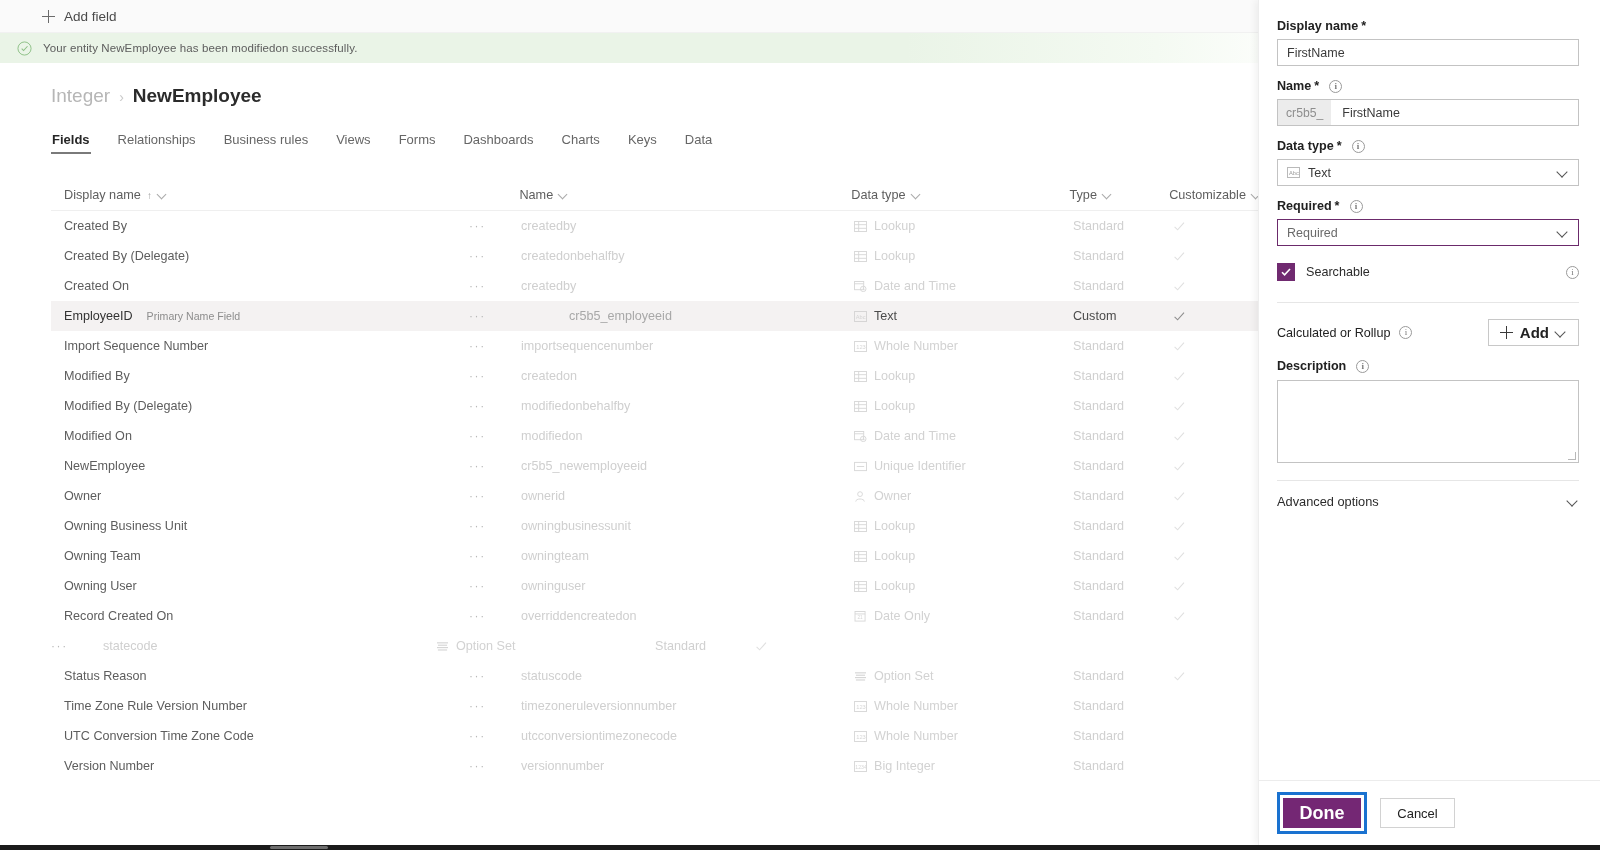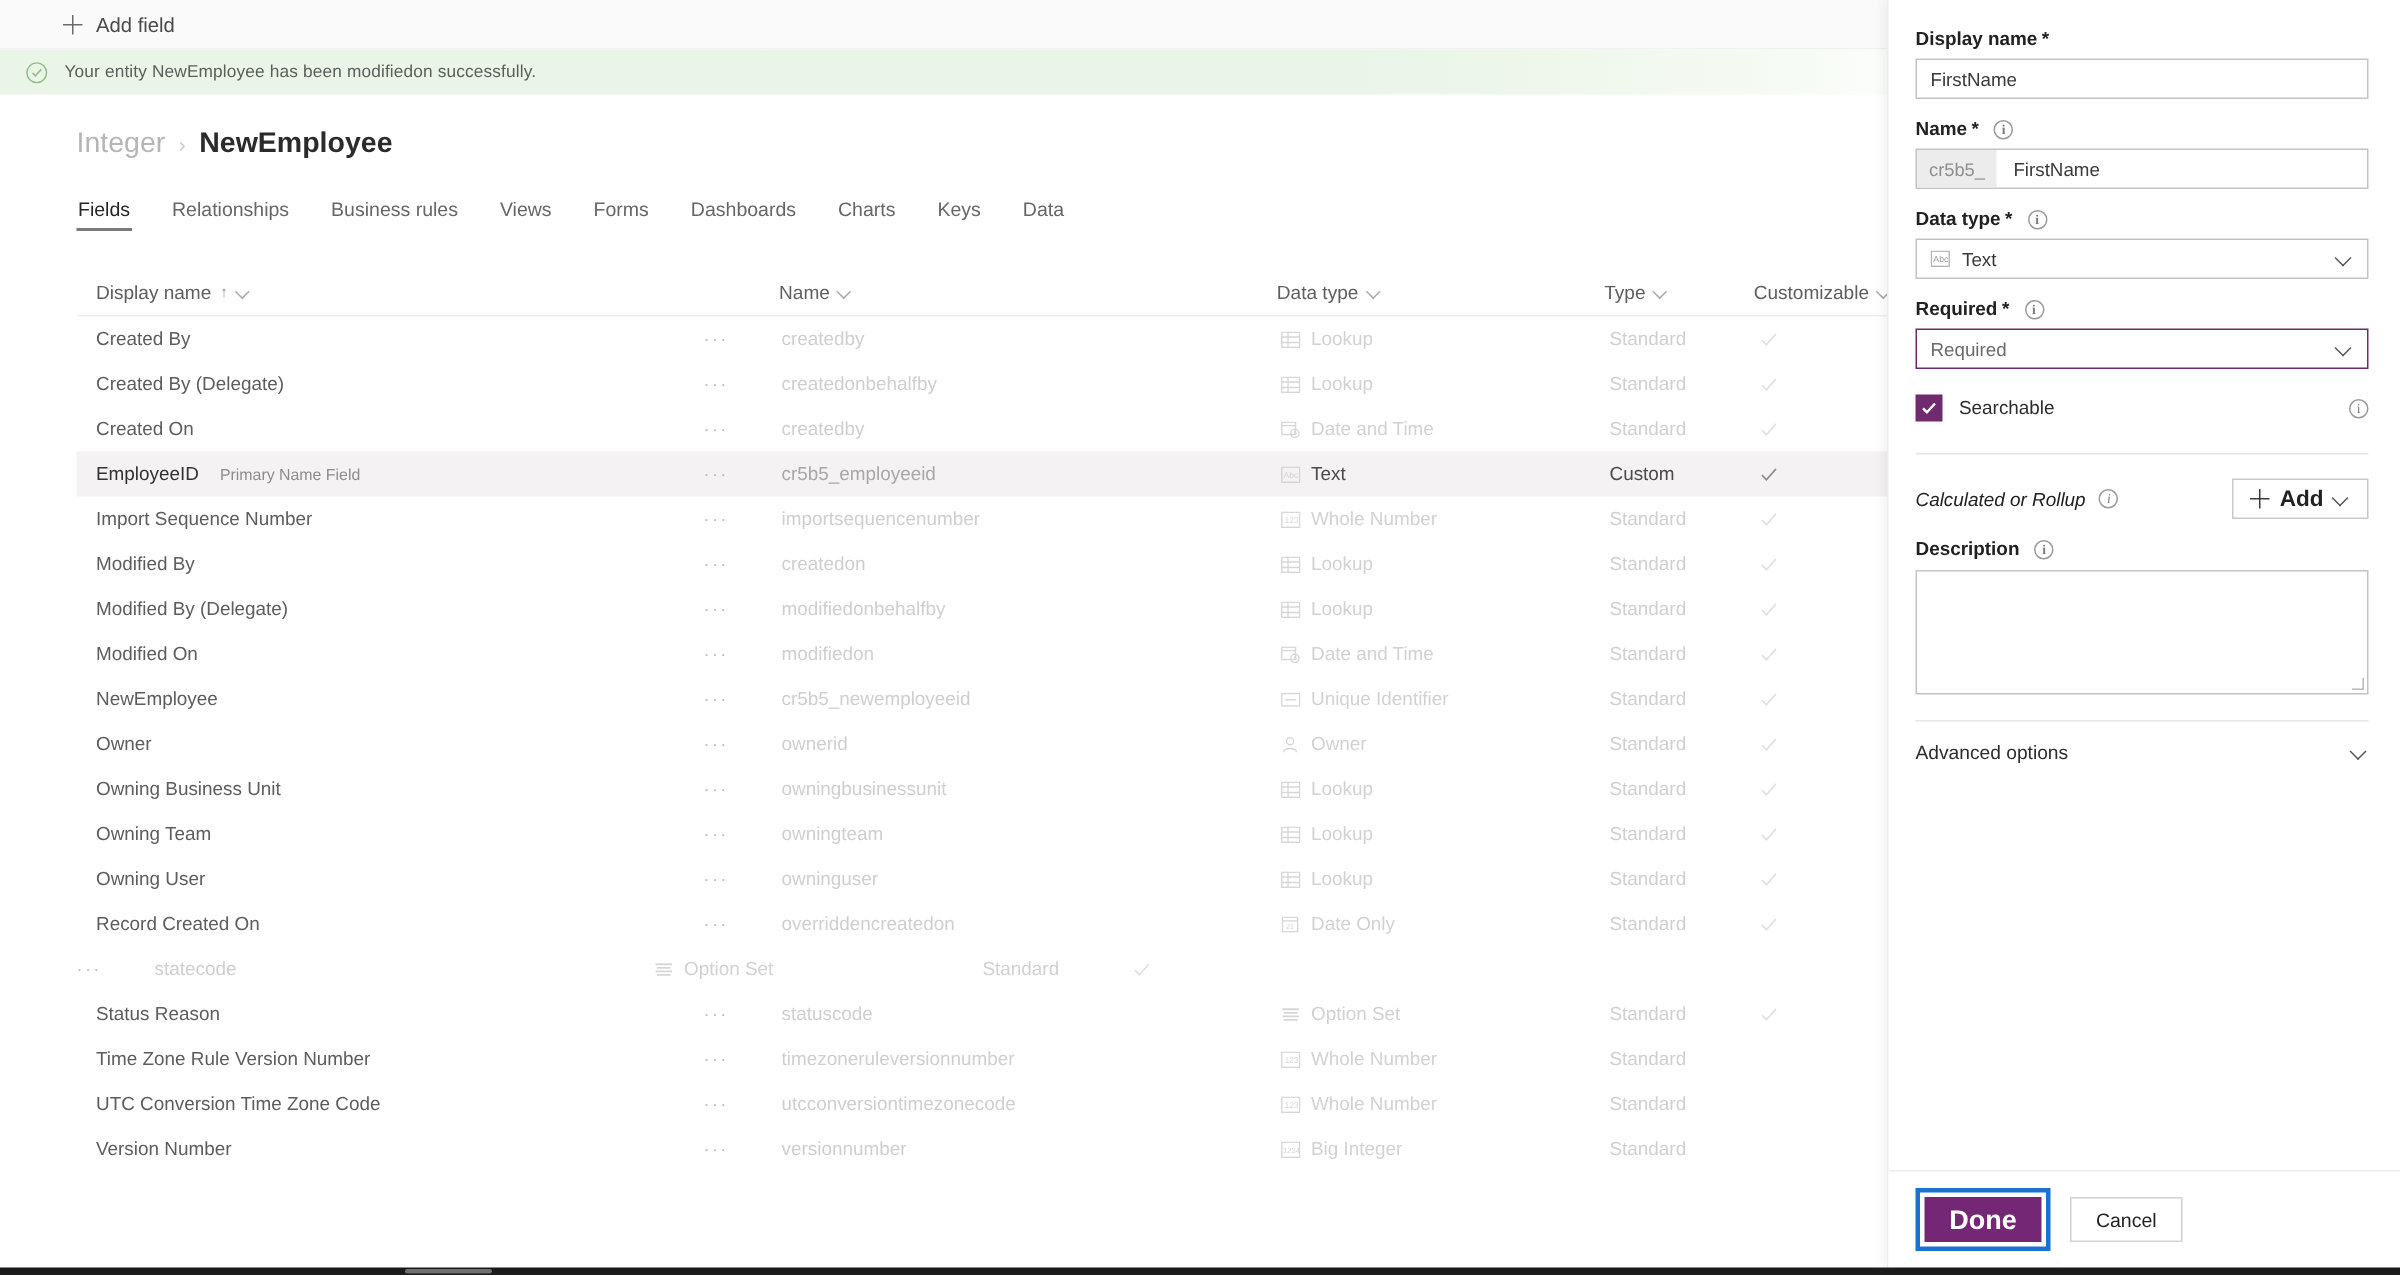--- a/index.html
+++ b/index.html
@@ -54,21 +54,21 @@
   }
   .bc-root { color:#b6b6b6; cursor:pointer; font-weight:400; }
   .bc-sep  { color:#c9c9c9; font-size:14px; }
   .bc-cur  { color:#2b2b2b; font-weight:700; }
 
   .tabs { display:flex; gap:26px; margin-bottom:5px; }
   .tab {
     font-size:13px; color:#666; padding:4px 1px 7px 1px;
     cursor:pointer; position:relative; white-space:nowrap;
   }
-  .tab.active { color:#262626; }
+  .tab.active { color:#262626;font-weight:bold; }
   .tab.active:after {
     content:""; position:absolute; left:0; right:0; bottom:0;
     height:1.6px; background:#7a7a7a;
   }
 
   
   .tbl { margin-top:26px; width:1210px; }
   .thead {
     display:flex; align-items:center; height:31px;
     border-bottom:1px solid #efefef; font-size:12.7px; color:#5e5e5e;
@@ -95,21 +95,21 @@
     display:flex; align-items:center; height:30px;
     font-size:12.6px;
   }
   .trow.sel { background:#f4f2f2; }
   .td { display:flex; align-items:center; overflow:hidden; white-space:nowrap; }
   .cell-disp { color:#5d5d5d; display:flex; align-items:baseline; gap:14px; }
   .cell-disp.sel-txt { color:#333; }
   .primary-tag { font-size:10.6px; color:#8d8d8d; }
   .ellipsis { color:#b9b9b9; letter-spacing:1.6px; font-size:12px; cursor:pointer; }
   .cell-name { color:#cfcfcf; }
-  .cell-name.strong { color:#a8a8a8; }
+  .cell-name.strong { color:#a8a8a8;margin-left:48px; }
   .cell-dtype { color:#d2d2d2; display:flex; align-items:center; gap:7px; }
   .cell-dtype.strong { color:#4b4b4b; }
   .cell-type { color:#d0d0d0; }
   .cell-type.strong { color:#4b4b4b; }
   .dt-ico { width:13px; height:11px; flex:none; opacity:.75; }
   .check { width:13px; height:13px; }
 
   
   .panel {
     position:absolute; right:0; top:0; width:342px; height:845px;
@@ -158,21 +158,21 @@
   .cbox {
     width:18px; height:18px; background:#702a70; display:flex;
     align-items:center; justify-content:center; cursor:pointer; flex:none;
   }
   .cbox svg { width:12px; height:12px; }
   .cblabel { font-size:12.6px; color:#2c2c2c; margin-left:11px; flex:1; }
 
   .divider { height:1px; background:#e6e6e6; margin:21px 0 0 0; }
 
   .rowline { display:flex; align-items:center; justify-content:space-between; margin-top:16px; }
-  .rl-label { display:flex; align-items:center; gap:9px; font-size:12.6px; color:#222;font-style:italic; }
+  .rl-label { display:flex; align-items:center; gap:9px; font-size:12.6px; color:#222; }
   .addbtn {
     border:1px solid #c8c8c8; background:#fff; height:27px;
     display:flex; align-items:center; gap:7px; padding:0 11px;
     font-size:15px; font-weight:700; color:#222; cursor:pointer;
   }
   .addbtn .cmd-plus:before, .addbtn .cmd-plus:after { background:#3a3a3a; }
 
   .ta {
     margin-top:7px; height:83px; border:1px solid #c3c3c3; background:#fff;
     position:relative;

